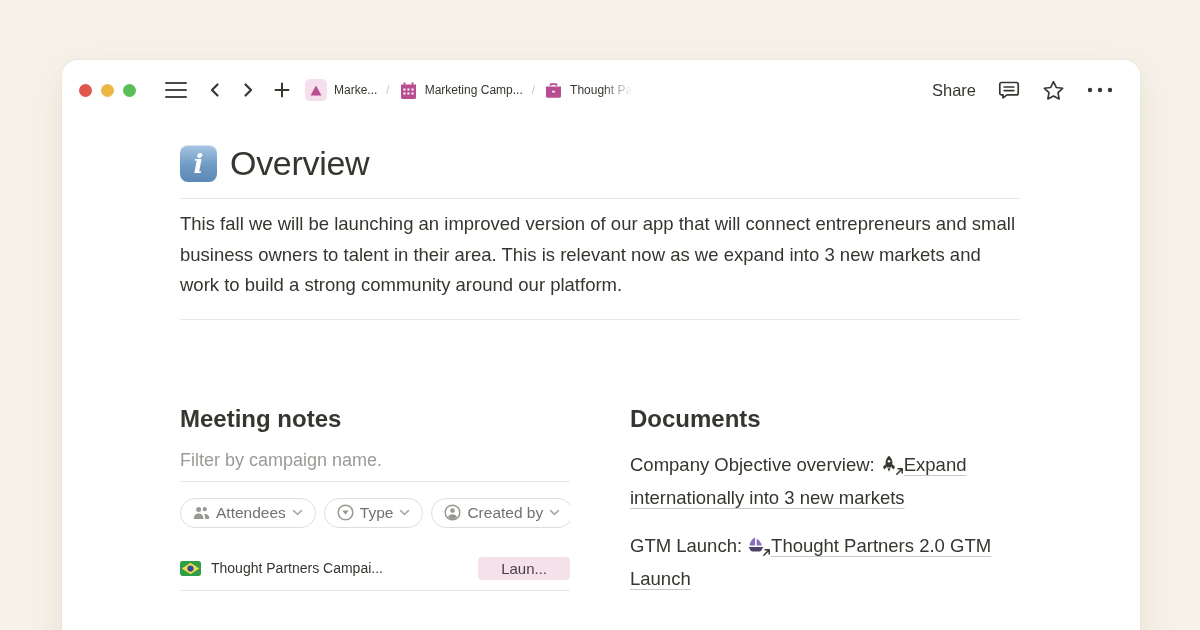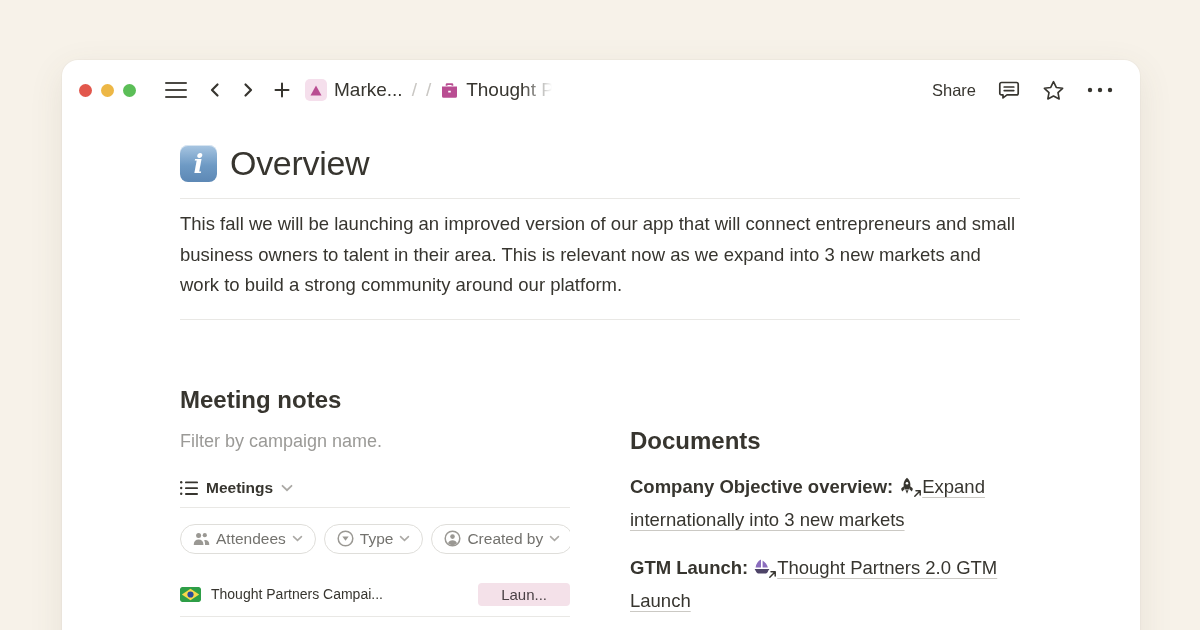--- a/index.html
+++ b/index.html
@@ -14,21 +14,21 @@
     border-radius:16px 16px 0 0;box-shadow:0 10px 34px rgba(90,80,60,.10),0 0 0 1px rgba(0,0,0,.02);}
   
   .topbar{display:flex;align-items:center;height:48px;padding:12px 26px 0 17px;}
   .traffic{display:flex;gap:9px;align-items:center;}
   .dot{width:13px;height:13px;border-radius:50%;}
   .dot.r{background:#E2574C}.dot.y{background:#EDB746}.dot.g{background:#5BBE57}
   .tb-icon{display:flex;align-items:center;justify-content:center;color:#403E3A;cursor:pointer;}
   .hamburger{margin-left:29px;display:flex;flex-direction:column;gap:4.5px;}
   .hamburger i{display:block;width:22px;height:2.4px;background:#4A4843;border-radius:1px;}
   .navbtns{display:flex;align-items:center;gap:15px;margin-left:19px;}
-  .crumbs{display:flex;align-items:center;gap:9px;margin-left:13px;font-size:19px;}
+  .crumbs{display:flex;align-items:center;gap:9px;margin-left:13px;font-size:12px;}
   .crumb{display:flex;align-items:center;gap:7px;cursor:pointer;}
   .crumb-label{color:var(--text);white-space:nowrap;}
   .crumb-fade{position:relative;max-width:86px;overflow:hidden;}
   .crumb-fade::after{content:"";position:absolute;right:0;top:0;bottom:0;width:30px;
     background:linear-gradient(to right,rgba(255,255,255,0),#fff);}
   .slash{color:#C9C7C3;}
   .badge{width:22px;height:22px;border-radius:5px;background:#F5DFEC;display:flex;align-items:center;justify-content:center;}
   .pinkicon{color:var(--accent_pink);display:flex;align-items:center;}
   .tb-right{margin-left:auto;display:flex;align-items:center;gap:21px;}
   .share{font-size:16.5px;color:var(--text);cursor:pointer;}
@@ -36,42 +36,42 @@
   .content{padding:0 120px 0 118px;}
   .titlerow{display:flex;align-items:center;gap:13px;margin-top:36px;}
   .emoji-info{width:37px;height:37px;border-radius:8px;background:linear-gradient(180deg,#A8C6E2 0%,#6E9AC4 55%,#5D88B5 100%);
     box-shadow:inset 0 1px 0 rgba(255,255,255,.55);display:flex;align-items:center;justify-content:center;
     color:#fff;font-family:"DejaVu Serif",serif;font-style:italic;font-weight:700;font-size:26px;line-height:1;}
   h1{font-size:34px;font-weight:400;letter-spacing:-.3px;color:var(--text);}
   .divider{height:1px;background:var(--divider);}
   .d1{margin-top:15px;}
   .intro{margin-top:10px;font-size:18.5px;line-height:30.5px;color:var(--text);}
   .d2{margin-top:18px;}
-  .cols{display:flex;gap:60px;margin-top:66px;align-items:flex-end;}
+  .cols{display:flex;gap:60px;margin-top:85px;}
   .col{width:390px;flex:none;}
   h2{font-size:24px;font-weight:700;color:var(--text);}
   .caption{margin-top:17px;font-size:18px;color:var(--muted);}
   
   .viewrow{margin-top:27px;display:flex;align-items:center;gap:8px;cursor:pointer;}
   .viewrow .vlabel{font-size:15.5px;font-weight:700;color:var(--text);}
   .d3{margin-top:10px;}
   .chips{margin-top:16px;display:flex;gap:8px;overflow:hidden;white-space:nowrap;width:390px;}
   .chip{flex:none;display:flex;align-items:center;gap:6px;height:30px;padding:0 12px;border:1px solid #DFDEDA;
     border-radius:15px;font-size:15.5px;color:var(--chip-text);cursor:pointer;background:#fff;}
   .chip .cicon{color:#9A9893;display:flex;}
   .rows{margin-top:25px;}
   .row{display:flex;align-items:center;gap:10px;height:31px;cursor:pointer;}
   .rowtitle{font-size:14px;font-weight:500;color:var(--text);white-space:nowrap;overflow:hidden;
     text-decoration:underline;text-decoration-color:#D6D4CF;text-underline-offset:4px;text-decoration-thickness:1px;flex:1;min-width:0;}
   .tag{flex:none;background:var(--tag_bg);color:var(--tag_text);font-size:15px;border-radius:4px;padding:3px 23px;}
   .rowdiv{margin-top:6px;}
   .flag{width:21px;height:15px;border-radius:2px;flex:none;display:block;}
   
   .doc{margin-top:15px;font-size:18.5px;line-height:33px;width:392px;}
-  .doc b{font-weight:700;color:var(--text);}
+  .doc b{font-weight:400;color:var(--text);}
   .doclink{color:var(--text);text-decoration:underline;text-decoration-color:var(--underline);
     text-underline-offset:4px;text-decoration-thickness:1px;cursor:pointer;}
   .mention{position:relative;display:inline-block;width:21px;height:18px;vertical-align:-2px;margin:0 3px 0 5px;}
   .mention .arrow{position:absolute;right:-3px;bottom:-3px;background:#fff;border-radius:2px;display:flex;}
   svg{display:block;}
 </style>
 </head>
 <body>
 
 <div class="window">
@@ -108,20 +108,29 @@
     <div class="crumbs">
       <div class="crumb">
         <span class="badge">
           <svg width="12" height="11" viewBox="0 0 12 11">
               <polygon points="6,0.5 11.5,10.5 0.5,10.5" fill="#B94D92"></polygon>
             </svg>
         </span>
         <span class="crumb-label">Marke...</span>
       </div>
       <span class="slash">/</span>
+      <div class="crumb">
+        <span class="pinkicon">
+          <svg width="19" height="19" viewBox="0 0 19 19" fill="#B94D92">
+              <path d="M4.5 1.5h2v2.3h-2zM12.5 1.5h2v2.3h-2z"></path>
+              <path d="M2 3.4h15v13.1a1.5 1.5 0 0 1-1.5 1.5h-12A1.5 1.5 0 0 1 2 16.5V3.4zm2.4 4v2h2.1v-2H4.4zm4 0v2h2.1v-2H8.4zm4.1 0v2h2.1v-2h-2.1zm-8.1 4v2h2.1v-2H4.4zm4 0v2h2.1v-2H8.4zm4.1 0v2h2.1v-2h-2.1z"></path>
+            </svg>
+        </span>
+        <span class="crumb-label">Marketing Camp...</span>
+      </div>
       <span class="slash">/</span>
       <div class="crumb">
         <span class="pinkicon">
           <svg width="19" height="19" viewBox="0 0 19 19" fill="#B94D92">
               <path d="M7 2.2h5a1.3 1.3 0 0 1 1.3 1.3v1.2h-1.8v-.8H7.5v.8H5.7V3.5A1.3 1.3 0 0 1 7 2.2z"></path>
               <path d="M2 5.6h15v9.6a1.6 1.6 0 0 1-1.6 1.6H3.6A1.6 1.6 0 0 1 2 15.2V5.6zm6.2 4.1v1.7h2.6V9.7H8.2z"></path>
             </svg>
         </span>
         <span class="crumb-label crumb-fade">Thought Pa</span>
       </div>
@@ -159,36 +168,20 @@
 
     <p class="intro">This fall we will be launching an improved version of our app that will connect entrepreneurs and small business owners to talent in their area. This is relevant now as we expand into 3 new markets and work to build a strong community around our platform.</p>
     <div class="divider d2"></div>
 
     <div class="cols">
 
       <div class="col">
         <h2>Meeting notes</h2>
         <div class="caption">Filter by campaign name.</div>
 
-        <div class="viewrow">
-          <span>
-            <svg width="18" height="16" viewBox="0 0 18 16" fill="#37352F">
-                <rect x="0" y="1" width="2.4" height="2.4" rx="1.2"></rect>
-                <rect x="5" y="1.4" width="13" height="1.9" rx=".9"></rect>
-                <rect x="0" y="6.8" width="2.4" height="2.4" rx="1.2"></rect>
-                <rect x="5" y="7.2" width="13" height="1.9" rx=".9"></rect>
-                <rect x="0" y="12.6" width="2.4" height="2.4" rx="1.2"></rect>
-                <rect x="5" y="13" width="13" height="1.9" rx=".9"></rect>
-              </svg>
-          </span>
-          <span class="vlabel">Meetings</span>
-          <svg width="12" height="8" viewBox="0 0 12 8" fill="none" stroke="#ABA9A5" stroke-width="1.8" stroke-linecap="round">
-              <path d="M1.5 1.8 6 6.2l4.5-4.4"></path>
-            </svg>
-        </div>
         <div class="divider d3"></div>
 
         <div class="chips">
           <div class="chip">
             <span class="cicon">
               <svg width="17" height="14" viewBox="0 0 17 14" fill="#9A9893">
                   <circle cx="5.6" cy="3.6" r="2.5"></circle>
                   <circle cx="11.8" cy="3.2" r="2.1"></circle>
                   <path d="M.8 12.2c0-2.8 2.1-4.6 4.8-4.6s4.8 1.8 4.8 4.6v.8H.8v-.8z"></path>
                   <path d="M11.2 8c2.5-.6 5 1.1 5 3.8v1.2h-4.1c0-2-.3-3.7-.9-5z"></path>

